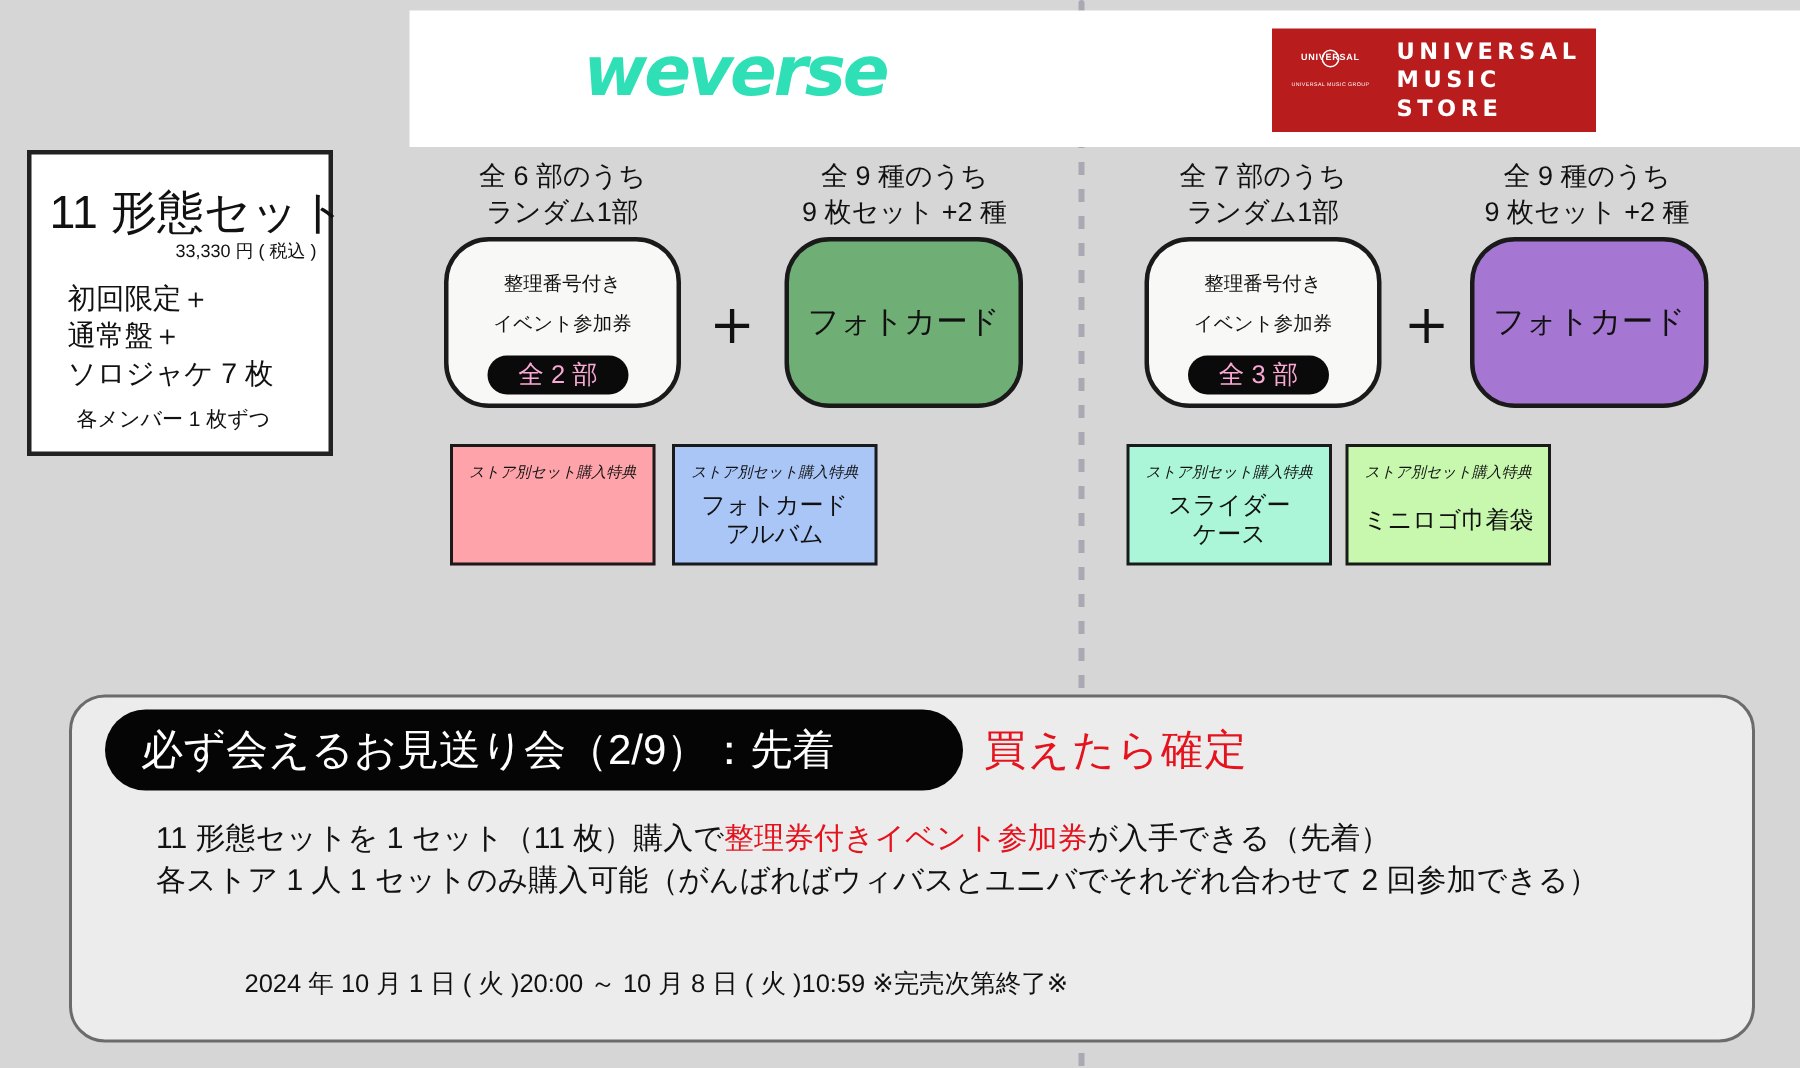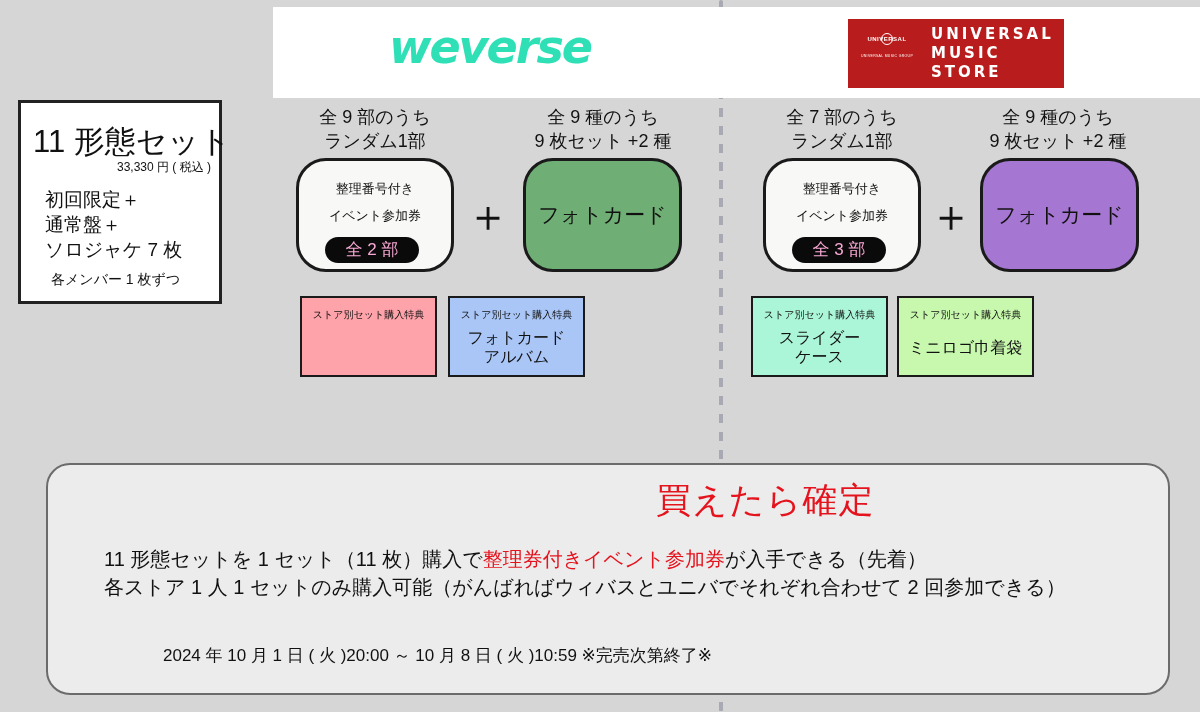--- a/index.html
+++ b/index.html
@@ -61,34 +61,34 @@
   .plus { font-size: 44px; font-weight: 300; line-height: 44px; width: 44px; text-align: center; color: #111; }
 
   .photo {
     width: 153px; height: 108px; border: 3px solid #1a1a1a; border-radius: 30px;
     font-size: 21px; text-align: center; line-height: 108px;
   }
 
   .bonus {
     width: 133px; height: 77px; border: 2px solid #1a1a1a;
   }
-  .bonus .b-label { left: 0; top: 10px; width: 100%; text-align: center; font-size: 10px; }
+  .bonus .b-label { left: 0; top: 10px; width: 100%; text-align: center; font-size: 10px; font-style: italic; }
   .bonus .b-item { left: 0; top: 26px; width: 100%; height: 46px; display: flex; align-items: center; justify-content: center; text-align: center; font-size: 16px; line-height: 19px; white-space: pre-line; }
 
   
   #event-box {
     left: 46px; top: 463px; width: 1120px; height: 228px;
     background: #ececec; border: 2px solid #6b6b6b; border-radius: 24px;
   }
   #event-pill {
     left: 22px; top: 8px; width: 572px; height: 54px; border-radius: 27px;
     background: #050505; color: #fff; font-size: 28px; line-height: 54px;
     padding-left: 24px; box-sizing: border-box; white-space: nowrap;
   }
-  #event-highlight { left: 608px; top: 12px; font-size: 35px; line-height: 46px; color: #e5131d; white-space: nowrap; letter-spacing: 1px; }
+  #event-highlight { left: 608px; top: 12px; font-size: 28px; line-height: 46px; color: #e5131d; white-space: nowrap; letter-spacing: 1px; }
   #event-line1 { left: 56px; top: 80px; font-size: 20px; line-height: 28px; white-space: nowrap; }
   #event-line1 .red { color: #e5131d; }
   #event-line2 { left: 56px; top: 108px; font-size: 20px; line-height: 28px; white-space: nowrap; }
   #event-date { left: 115px; top: 178px; font-size: 17px; line-height: 26px; white-space: nowrap; }
 </style>
 </head>
 <body>
 
 <div id="divider" class="abs"></div>
 
@@ -107,21 +107,21 @@
 
 <div id="set-box" class="abs">
   <div id="set-title" class="abs">11 形態セット</div>
   <div id="set-price" class="abs">33,330 円 ( 税込 )</div>
   <div id="set-contents" class="abs">初回限定＋
 通常盤＋
 ソロジャケ 7 枚</div>
   <div id="set-note" class="abs">各メンバー 1 枚ずつ</div>
 </div>
 
-<div class="abs cap" style="left:265px; top:105px;">全 9 部のうち
+<div class="abs cap" style="left:265px; top:105px;">全 6 部のうち
 ランダム1部</div>
 <div class="abs cap" style="left:493px; top:105px;">全 9 種のうち
 9 枚セット +2 種</div>
 
 <div class="abs ticket" style="left:296px; top:158px;">
   <div class="abs t-text">整理番号付き
 イベント参加券</div>
   <div class="abs t-pill">全 2 部</div>
 </div>
 <div class="abs plus" style="left:466px; top:194px;">＋</div>
@@ -153,17 +153,18 @@
   <div class="abs b-label">ストア別セット購入特典</div>
   <div class="abs b-item">スライダー
 ケース</div>
 </div>
 <div class="abs bonus" style="left:897px; top:296px; background:#c7f8ae;">
   <div class="abs b-label">ストア別セット購入特典</div>
   <div class="abs b-item">ミニロゴ巾着袋</div>
 </div>
 
 <div id="event-box" class="abs">
+  <div id="event-pill" class="abs">必ず会えるお見送り会（2/9）：先着</div>
   <div id="event-highlight" class="abs">買えたら確定</div>
   <div id="event-line1" class="abs"><span>11 形態セットを 1 セット（11 枚）購入で</span><span class="red">整理券付きイベント参加券</span><span>が入手できる（先着）</span></div>
   <div id="event-line2" class="abs">各ストア 1 人 1 セットのみ購入可能（がんばればウィバスとユニバでそれぞれ合わせて 2 回参加できる）</div>
   <div id="event-date" class="abs">2024 年 10 月 1 日 ( 火 )20:00 ～ 10 月 8 日 ( 火 )10:59 ※完売次第終了※</div>
 </div>
 
 </body></html>

